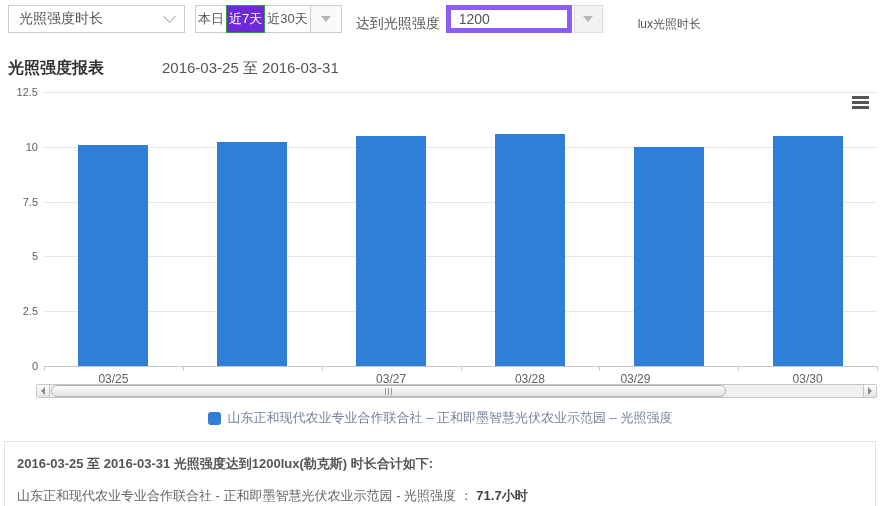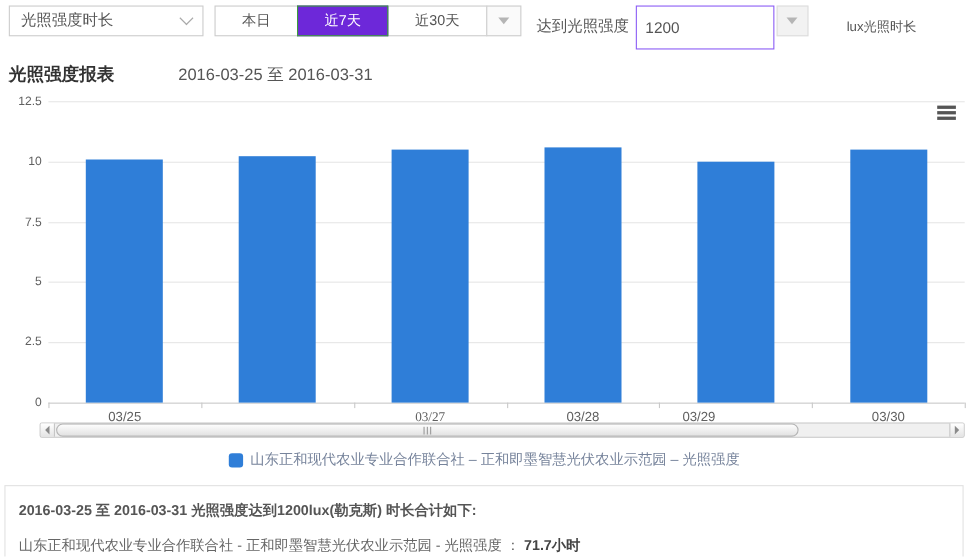--- a/index.html
+++ b/index.html
@@ -19,33 +19,33 @@
     display: flex; align-items: center; justify-content: space-between;
     padding: 0 10px; cursor: pointer; font-size: 14px;
   }
   .chev {
     width: 9px; height: 9px; border-right: 1px solid #a9a9a9; border-bottom: 1px solid #a9a9a9;
     transform: rotate(45deg); margin-top: -5px;
   }
   .btn-group { display: flex; margin-left: 10px; }
   .range-btn {
     height: 28px; border: 1px solid #ccc; background: #fff; color: #555;
-    font-size: 13px; font-family: inherit; cursor: pointer; margin-left: -1px; padding: 0 24px;
+    font-size: 13px; font-family: inherit; cursor: pointer; margin-left: -1px; padding: 0 2px;
   }
   .range-btn:first-child { margin-left: 0; }
   .range-btn.active { background: #6d28d9; border-color: #3c9b3c; color: #fff; position: relative; z-index: 1; }
   .caret-btn {
     width: 32px; height: 28px; border: 1px solid #ccc; margin-left: -1px; background: #fafafa;
     display: flex; align-items: center; justify-content: center; cursor: pointer;
   }
   .caret-down { width: 0; height: 0; border-left: 5px solid transparent; border-right: 5px solid transparent; border-top: 6px solid #b5b5b5; }
   .lbl-threshold { margin-left: 14px; font-size: 14px; }
   .combo { display: flex; margin-left: 6px; align-items: stretch; height: 28px; }
   .combo-input {
-    width: 126px; height: 40px; border: 1px solid #8b5cf6; background: #fff; color: #555;
+    width: 126px; height: 28px; border: 5px solid #8b5cf6; background: #fff; color: #555;
     padding: 0 8px; font-size: 14px; font-family: inherit;
   }
   .combo-arrow {
     width: 29px; height: 28px; margin-left: 2px; border: 1px solid #ddd; background: #f2f2f2;
     display: flex; align-items: center; justify-content: center; cursor: pointer;
   }
   .lbl-unit { margin-left: 35px; font-size: 12px; }
 
   
   .title-row { display: flex; align-items: baseline; margin: 25px 0 0 8px; gap: 28px; }
@@ -156,21 +156,21 @@
       <div class="x-tick" style="left: 182.833px; top: 282px;"></div>
       <div class="x-tick" style="left: 321.667px; top: 282px;"></div>
       <div class="x-tick" style="left: 460.5px; top: 282px;"></div>
       <div class="x-tick" style="left: 599.333px; top: 282px;"></div>
       <div class="x-tick" style="left: 738.167px; top: 282px;"></div>
       <div class="x-tick" style="left: 877px; top: 282px;"></div>
       <div class="bar" style="left: 78.4167px; top: 60.608px; height: 221.392px; background: rgb(47, 126, 216);"></div>
       <div class="x-label" style="left: 44px; width: 138.833px; top: 288px;">03/25</div>
       <div class="bar" style="left: 217.25px; top: 58.416px; height: 223.584px; background: rgb(47, 126, 216);"></div>
       <div class="bar" style="left: 356.083px; top: 51.84px; height: 230.16px; background: rgb(47, 126, 216);"></div>
-      <div class="x-label" style="left: 321.667px; width: 138.833px; top: 288px; font-family: Liberation Serif, serif;">03/27</div>
+      <div class="x-label" style="left: 321.667px; width: 138.833px; top: 288px;">03/27</div>
       <div class="bar" style="left: 494.917px; top: 49.648px; height: 232.352px; background: rgb(47, 126, 216);"></div>
       <div class="x-label" style="left: 460.5px; width: 138.833px; top: 288px;">03/28</div>
       <div class="bar" style="left: 633.75px; top: 62.8px; height: 219.2px; background: rgb(47, 126, 216);"></div>
       <div class="x-label" style="left: 566px; width: 138.833px; top: 288px;">03/29</div>
       <div class="bar" style="left: 772.583px; top: 51.84px; height: 230.16px; background: rgb(47, 126, 216);"></div>
       <div class="x-label" style="left: 738.167px; width: 138.833px; top: 288px;">03/30</div>
     </div>
 
   <div class="scroll-row">
     <div class="scroll-arrow left">

